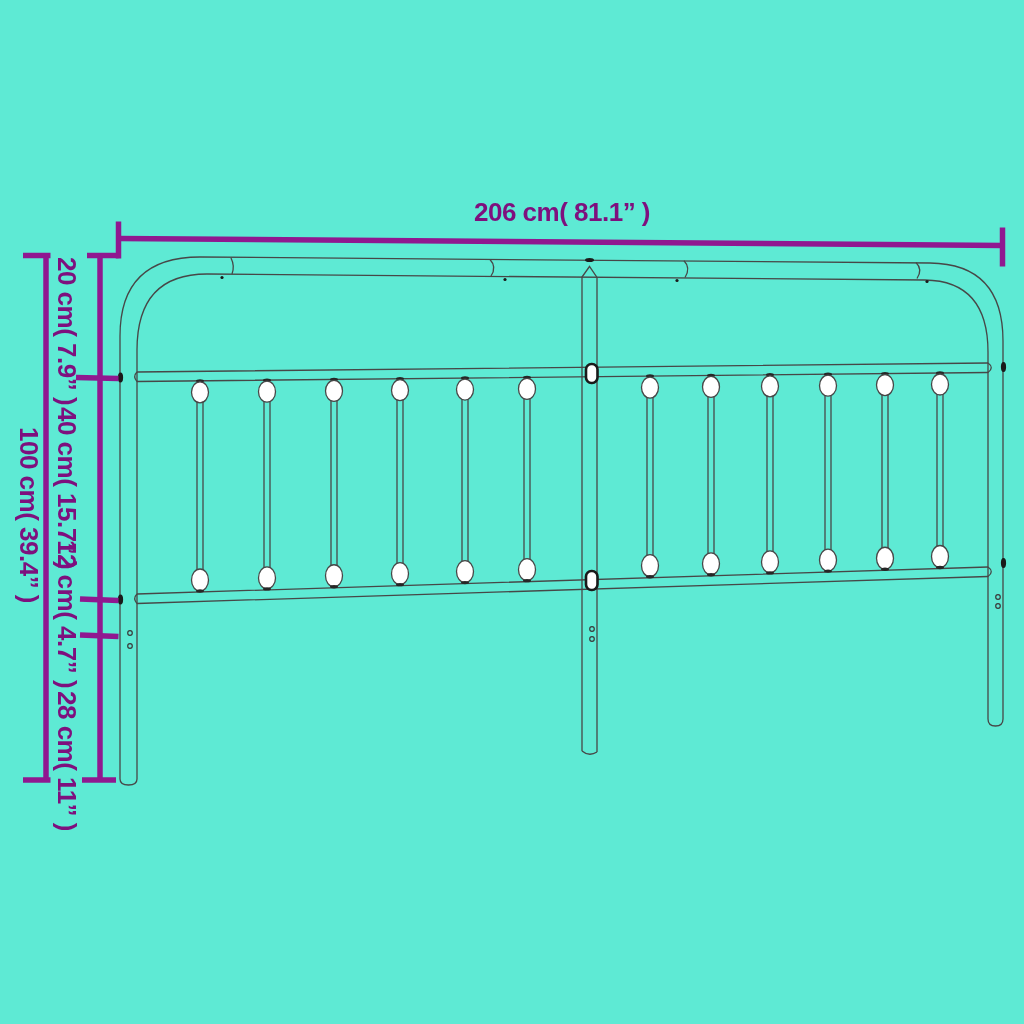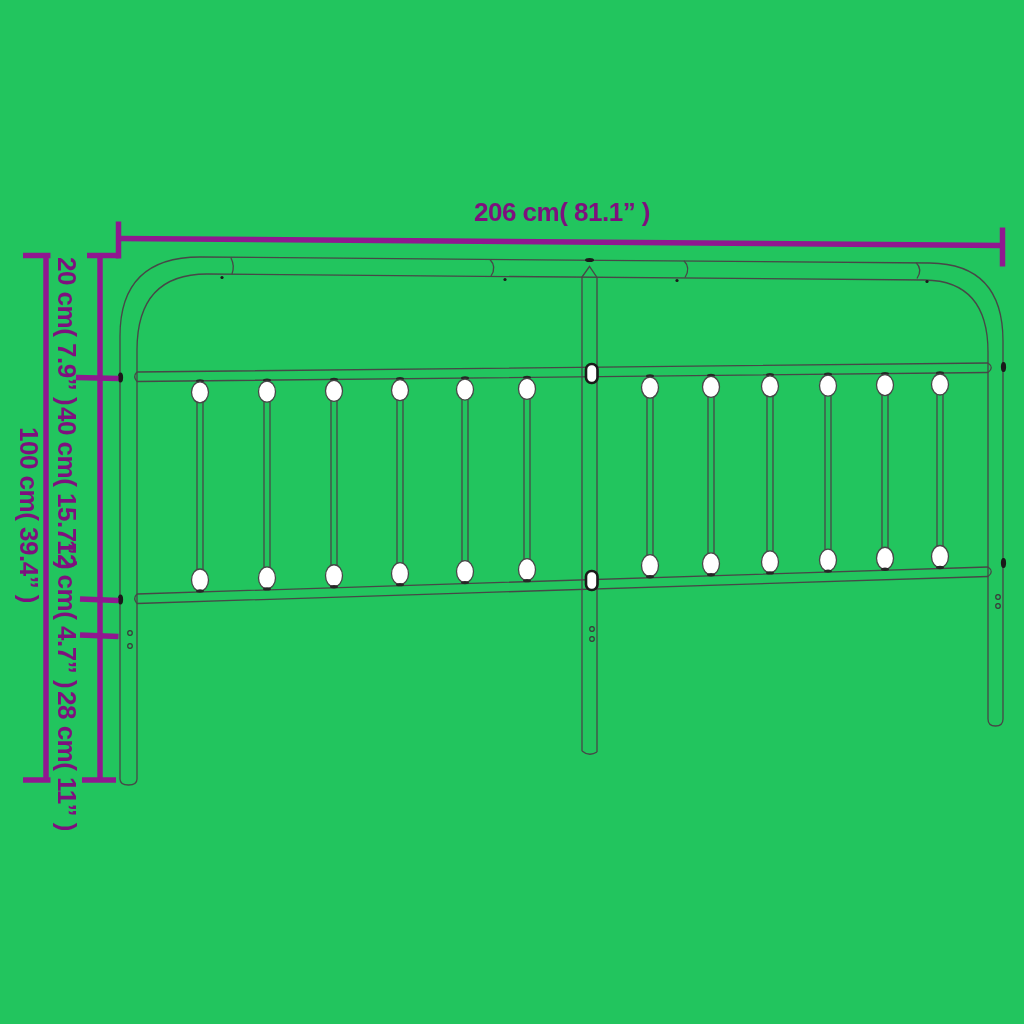--- a/index.html
+++ b/index.html
@@ -1,17 +1,17 @@
 <!DOCTYPE html>
 <html style="--dim-line: #901890; --dim-text: #7e107e; --draw-line: #474747;"><head>
 <meta charset="utf-8">
 <style>
   html,body{margin:0;padding:0;background:#fff;}
   .stage{
-    position:relative;width:1024px;height:1024px;background:#22c55e;
+    position:relative;width:1024px;height:1024px;background:#5eead4;
     overflow:hidden;font-family:"Liberation Sans",sans-serif;
   }
   #hb-svg{position:absolute;left:0;top:0;width:1024px;height:1024px;}
   #hb-svg .draw{stroke:var(--draw-line,#474747);stroke-width:1.3;fill:none;}
   #hb-svg .draw ellipse{fill:#fff;}
   #hb-svg .draw ellipse.dk{fill:#262626;stroke:none;}
   #hb-svg .hole{stroke:#3a3a3a;stroke-width:1.2;fill:none;}
   #hb-svg .bracket{stroke:#1a1a1a;stroke-width:2.6;fill:#fff;}
   #hb-svg .bolt{fill:#1a1a1a;stroke:none;}
   #hb-svg .dim{stroke:var(--dim-line,#901890);stroke-width:5.5;fill:none;}

